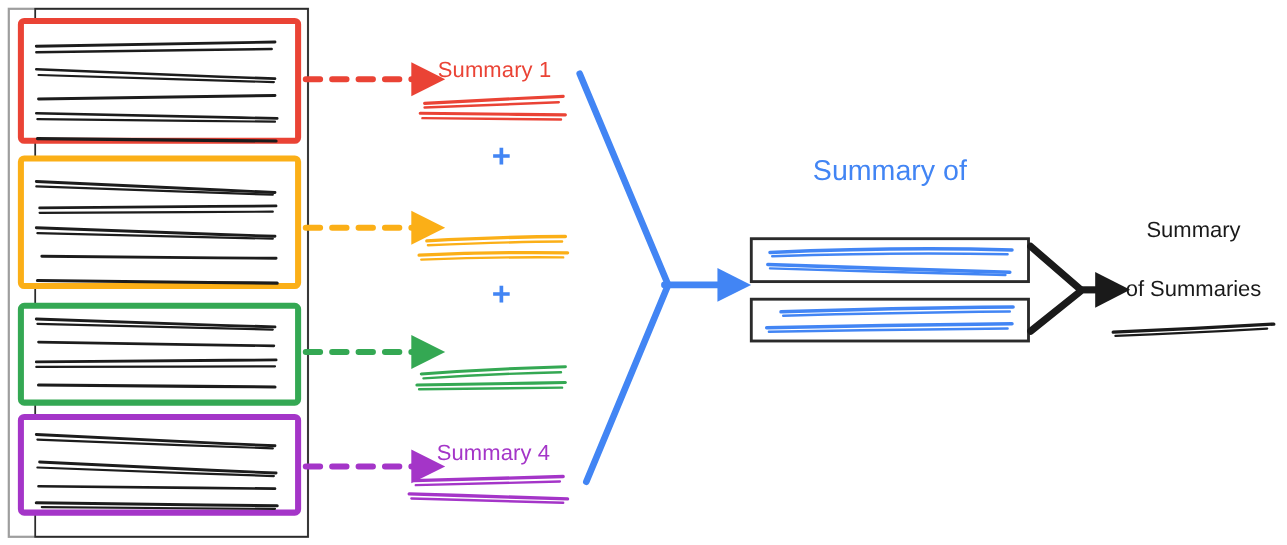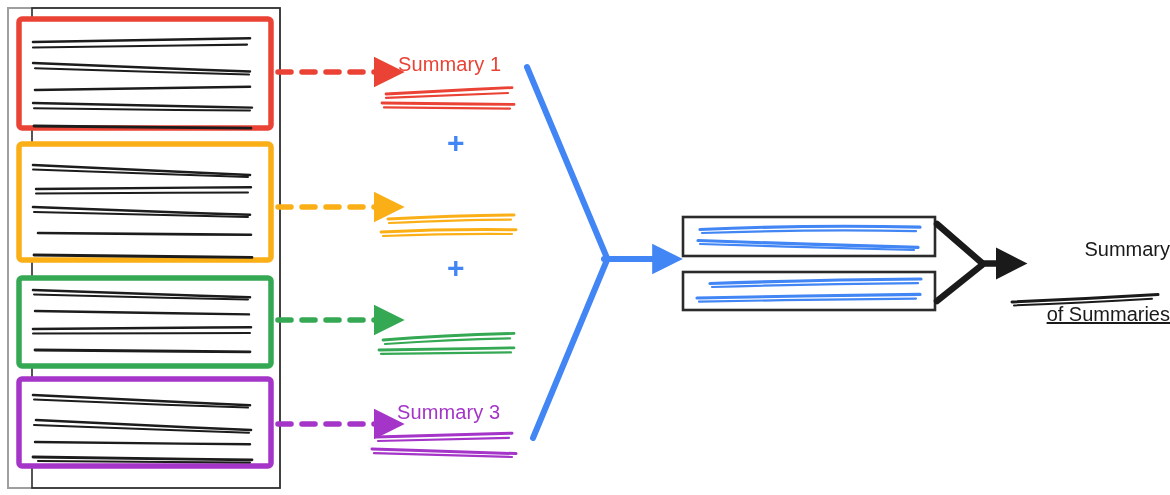--- a/index.html
+++ b/index.html
@@ -40,24 +40,23 @@
     font-size: 26px;
     font-weight: 400;
     text-align: center;
     width: 260px;
     line-height: 1.28;
   }
   .final-label {
     font-size: 20px;
     font-weight: 400;
     color: #1a1a1a;
-    text-align: right;
+    text-align: center;
     width: 170px;
     line-height: 1.32;
-    margin-top: 40px;
   }
   .plus-sign {
     font-size: 30px;
     font-weight: 700;
     line-height: 1;
   }
 </style>
 </head>
 <body>
 
@@ -206,22 +205,23 @@
     </g>
 
     <g stroke="#1a1a1a" fill="none" stroke-linecap="round">
       <path d="M1012,302 C1060,300 1110,297.4 1158,294.6" stroke-width="3.0"></path>
       <path d="M1014,305.4 C1062,303.6 1110,301.2 1152,298.8" stroke-width="2.0"></path>
     </g>
 
   </svg>
 
   <div class="txt summary-label" style="left:398px; top:53px; color:#EA4335;">Summary 1</div>
-  <div class="txt summary-label" style="left:397px; top:401px; color:#A435C8;">Summary 3</div>
+  <div class="txt summary-label" style="left:397px; top:401px; color:#A435C8;">Summary 4</div>
 
   <div class="txt plus-sign" style="left:447px; top:128px; color:#4285F4;">+</div>
   <div class="txt plus-sign" style="left:447px; top:253px; color:#4285F4;">+</div>
 
+  <div class="txt sos-title" style="left:679px; top:139px; color:#4285F4;">Summary of</div>
 
   <div class="txt final-label" style="left:1000px; top:196px;">Summary</div>
-  <div class="txt final-label" style="left:1000px; top:261px;text-decoration:underline;">of Summaries</div>
+  <div class="txt final-label" style="left:1000px; top:250px;">of Summaries</div>
 
 </div>
 
 </body></html>

